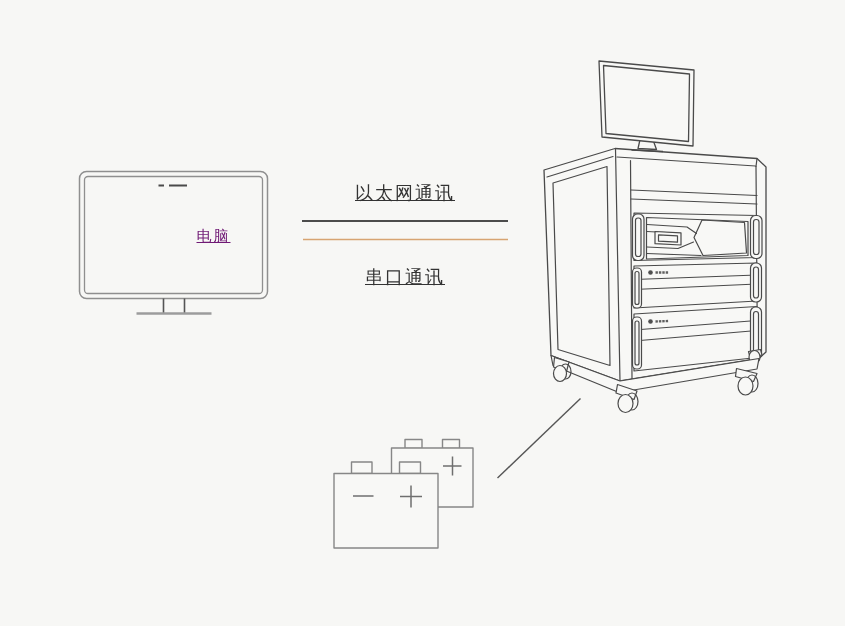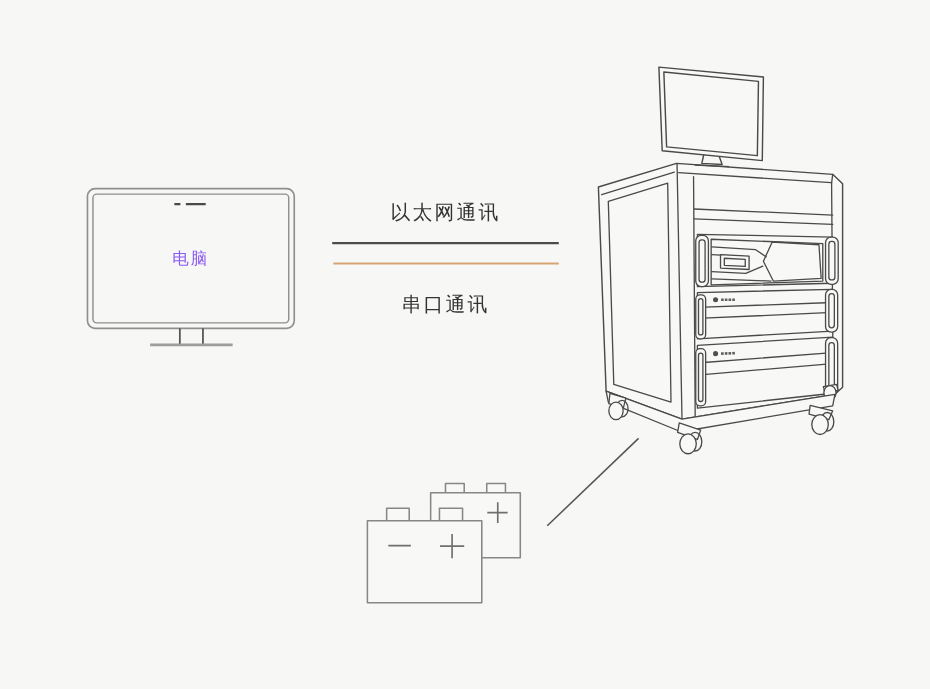--- a/index.html
+++ b/index.html
@@ -1,23 +1,23 @@
 <!DOCTYPE html>
 <html><head>
 <meta charset="utf-8">
 <style>
   html,body { margin:0; padding:0; background:#f7f7f5; }
   .stage {
     position:relative; width:845px; height:626px; background:#f7f7f5;
     font-family:"Liberation Sans","DejaVu Sans",sans-serif; overflow:hidden;
   }
   .stage svg { position:absolute; left:0; top:0; }
-  .lbl { position:absolute; color:#333; line-height:1.2; user-select:none; }
+  .lbl { position:absolute; color:#333; line-height:1.2; user-select:none;text-decoration:underline; }
   .lbl-computer { left:79px; top:227px; width:189px; text-align:center;
-                  font-size:15px; letter-spacing:2px; color:#8b5cf6; }
+                  font-size:15px; letter-spacing:2px; color:#701a75;padding-left:40px; }
   .lbl-eth    { left:300px; top:183px; width:210px; text-align:center;
                 font-size:18px; letter-spacing:2px; }
   .lbl-serial { left:300px; top:267px; width:210px; text-align:center;
                 font-size:18px; letter-spacing:2px; }
 </style>
 </head>
 <body>
 
 <div class="stage">
 

